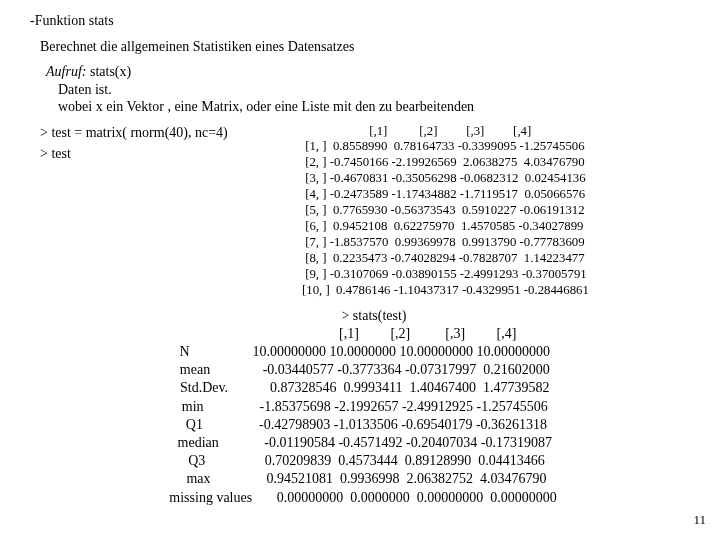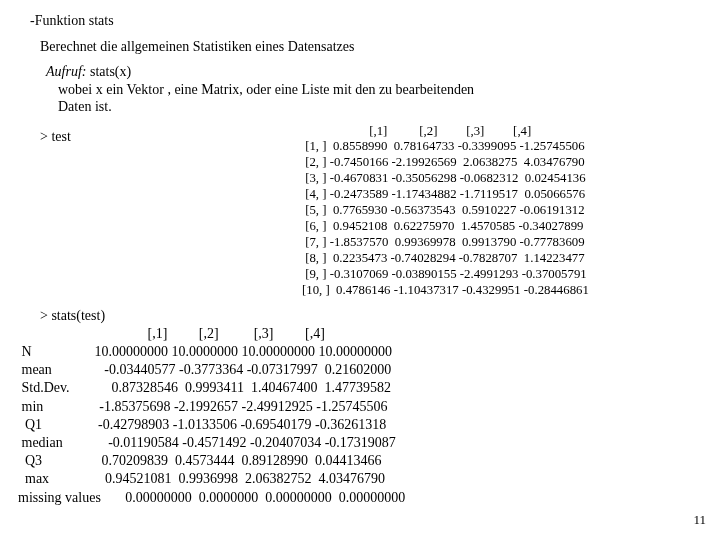--- a/index.html
+++ b/index.html
@@ -49,44 +49,45 @@
 <body>
 
 <div class="block indent1">-Funktion  stats</div>
 <div class="block indent2">Berechnet  die allgemeinen Statistiken eines Datensatzes</div>
 
 <div class="block">
   <div class="indent3">
     <span class="italic">Aufruf:</span>
     <span>stats(x)</span>
   </div>
+  <div class="indent4">Daten ist.</div>
   <div class="indent4">wobei x ein Vektor , eine Matrix, oder eine Liste mit den zu bearbeitenden</div>
-  <div class="indent4">Daten ist.</div>
 </div>
 
 <div class="row block">
   <div class="left">
+    <div class="indent2">&gt; test =  matrix( rnorm(40), nc=4)</div>
     <div class="ptest">&gt; test</div>
   </div>
   <div>
     <pre class="mono">                     [,1]          [,2]         [,3]         [,4]
  [1, ]  0.8558990  0.78164733 -0.3399095 -1.25745506
  [2, ] -0.7450166 -2.19926569  2.0638275  4.03476790
  [3, ] -0.4670831 -0.35056298 -0.0682312  0.02454136
  [4, ] -0.2473589 -1.17434882 -1.7119517  0.05066576
  [5, ]  0.7765930 -0.56373543  0.5910227 -0.06191312
  [6, ]  0.9452108  0.62275970  1.4570585 -0.34027899
  [7, ] -1.8537570  0.99369978  0.9913790 -0.77783609
  [8, ]  0.2235473 -0.74028294 -0.7828707  1.14223477
  [9, ] -0.3107069 -0.03890155 -2.4991293 -0.37005791
 [10, ]  0.4786146 -1.10437317 -0.4329951 -0.28446861</pre>
   </div>
 </div>
 
-<div class="block" style="margin-top:6px;">
+<div class="block" style="margin-top:6px;text-align:center;">
   <div class="indent2" style="display:inline-block;">&gt; stats(test)</div>
   <pre class="stats">                                     [,1]         [,2]          [,3]         [,4]
  N                  10.00000000 10.0000000 10.00000000 10.00000000
  mean               -0.03440577 -0.3773364 -0.07317997  0.21602000
  Std.Dev.            0.87328546  0.9993411  1.40467400  1.47739582
  min                -1.85375698 -2.1992657 -2.49912925 -1.25745506
   Q1                -0.42798903 -1.0133506 -0.69540179 -0.36261318
  median             -0.01190584 -0.4571492 -0.20407034 -0.17319087
   Q3                 0.70209839  0.4573444  0.89128990  0.04413466
   max                0.94521081  0.9936998  2.06382752  4.03476790

